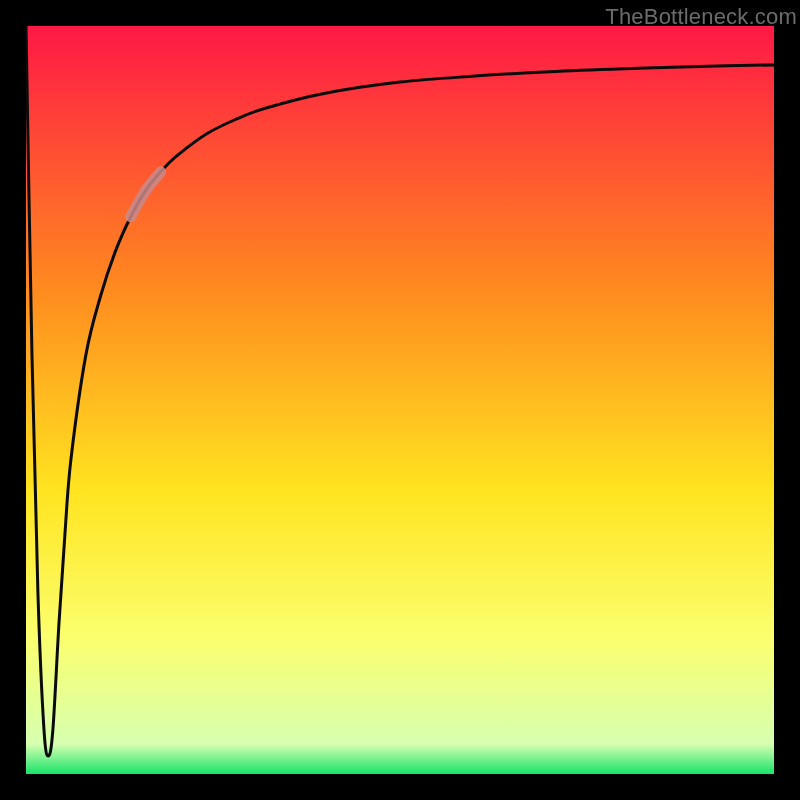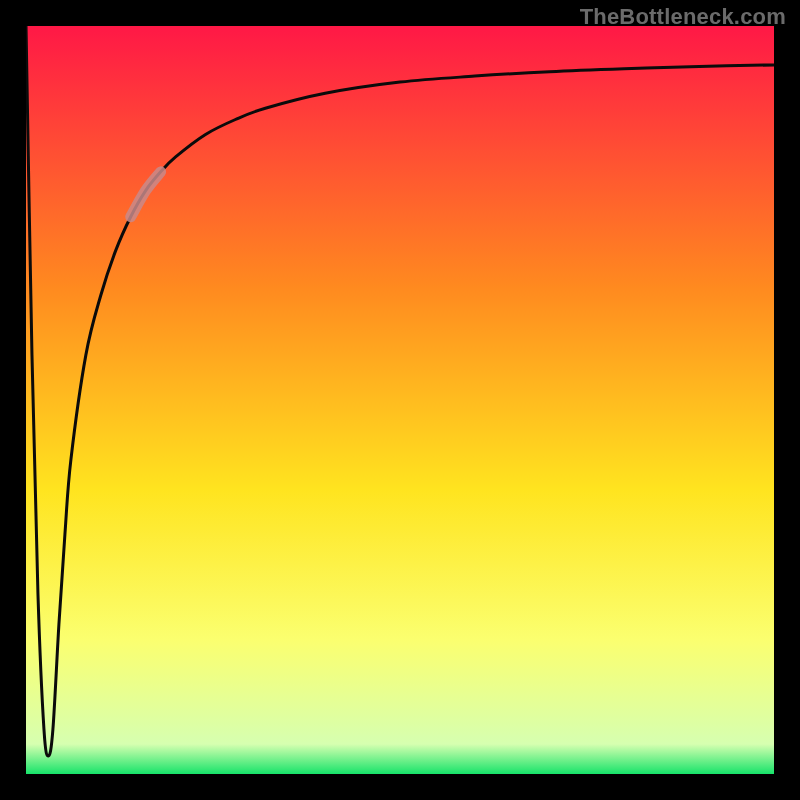--- a/index.html
+++ b/index.html
@@ -12,24 +12,24 @@
   }
   .frame {
     position: absolute;
     inset: 0;
     width: 800px;
     height: 800px;
   }
   .watermark {
     position: absolute;
     top: 4px;
-    right: 14px;
+    right: 3px;
     font-family: Arial, Helvetica, sans-serif;
     font-size: 22px;
-    font-weight: 700;
+    font-weight: 400;
     letter-spacing: 0.2px;
     color: #6b6b6b;
     user-select: none;
   }
   svg {
     display: block;
   }
 </style>
 </head>
 <body>

